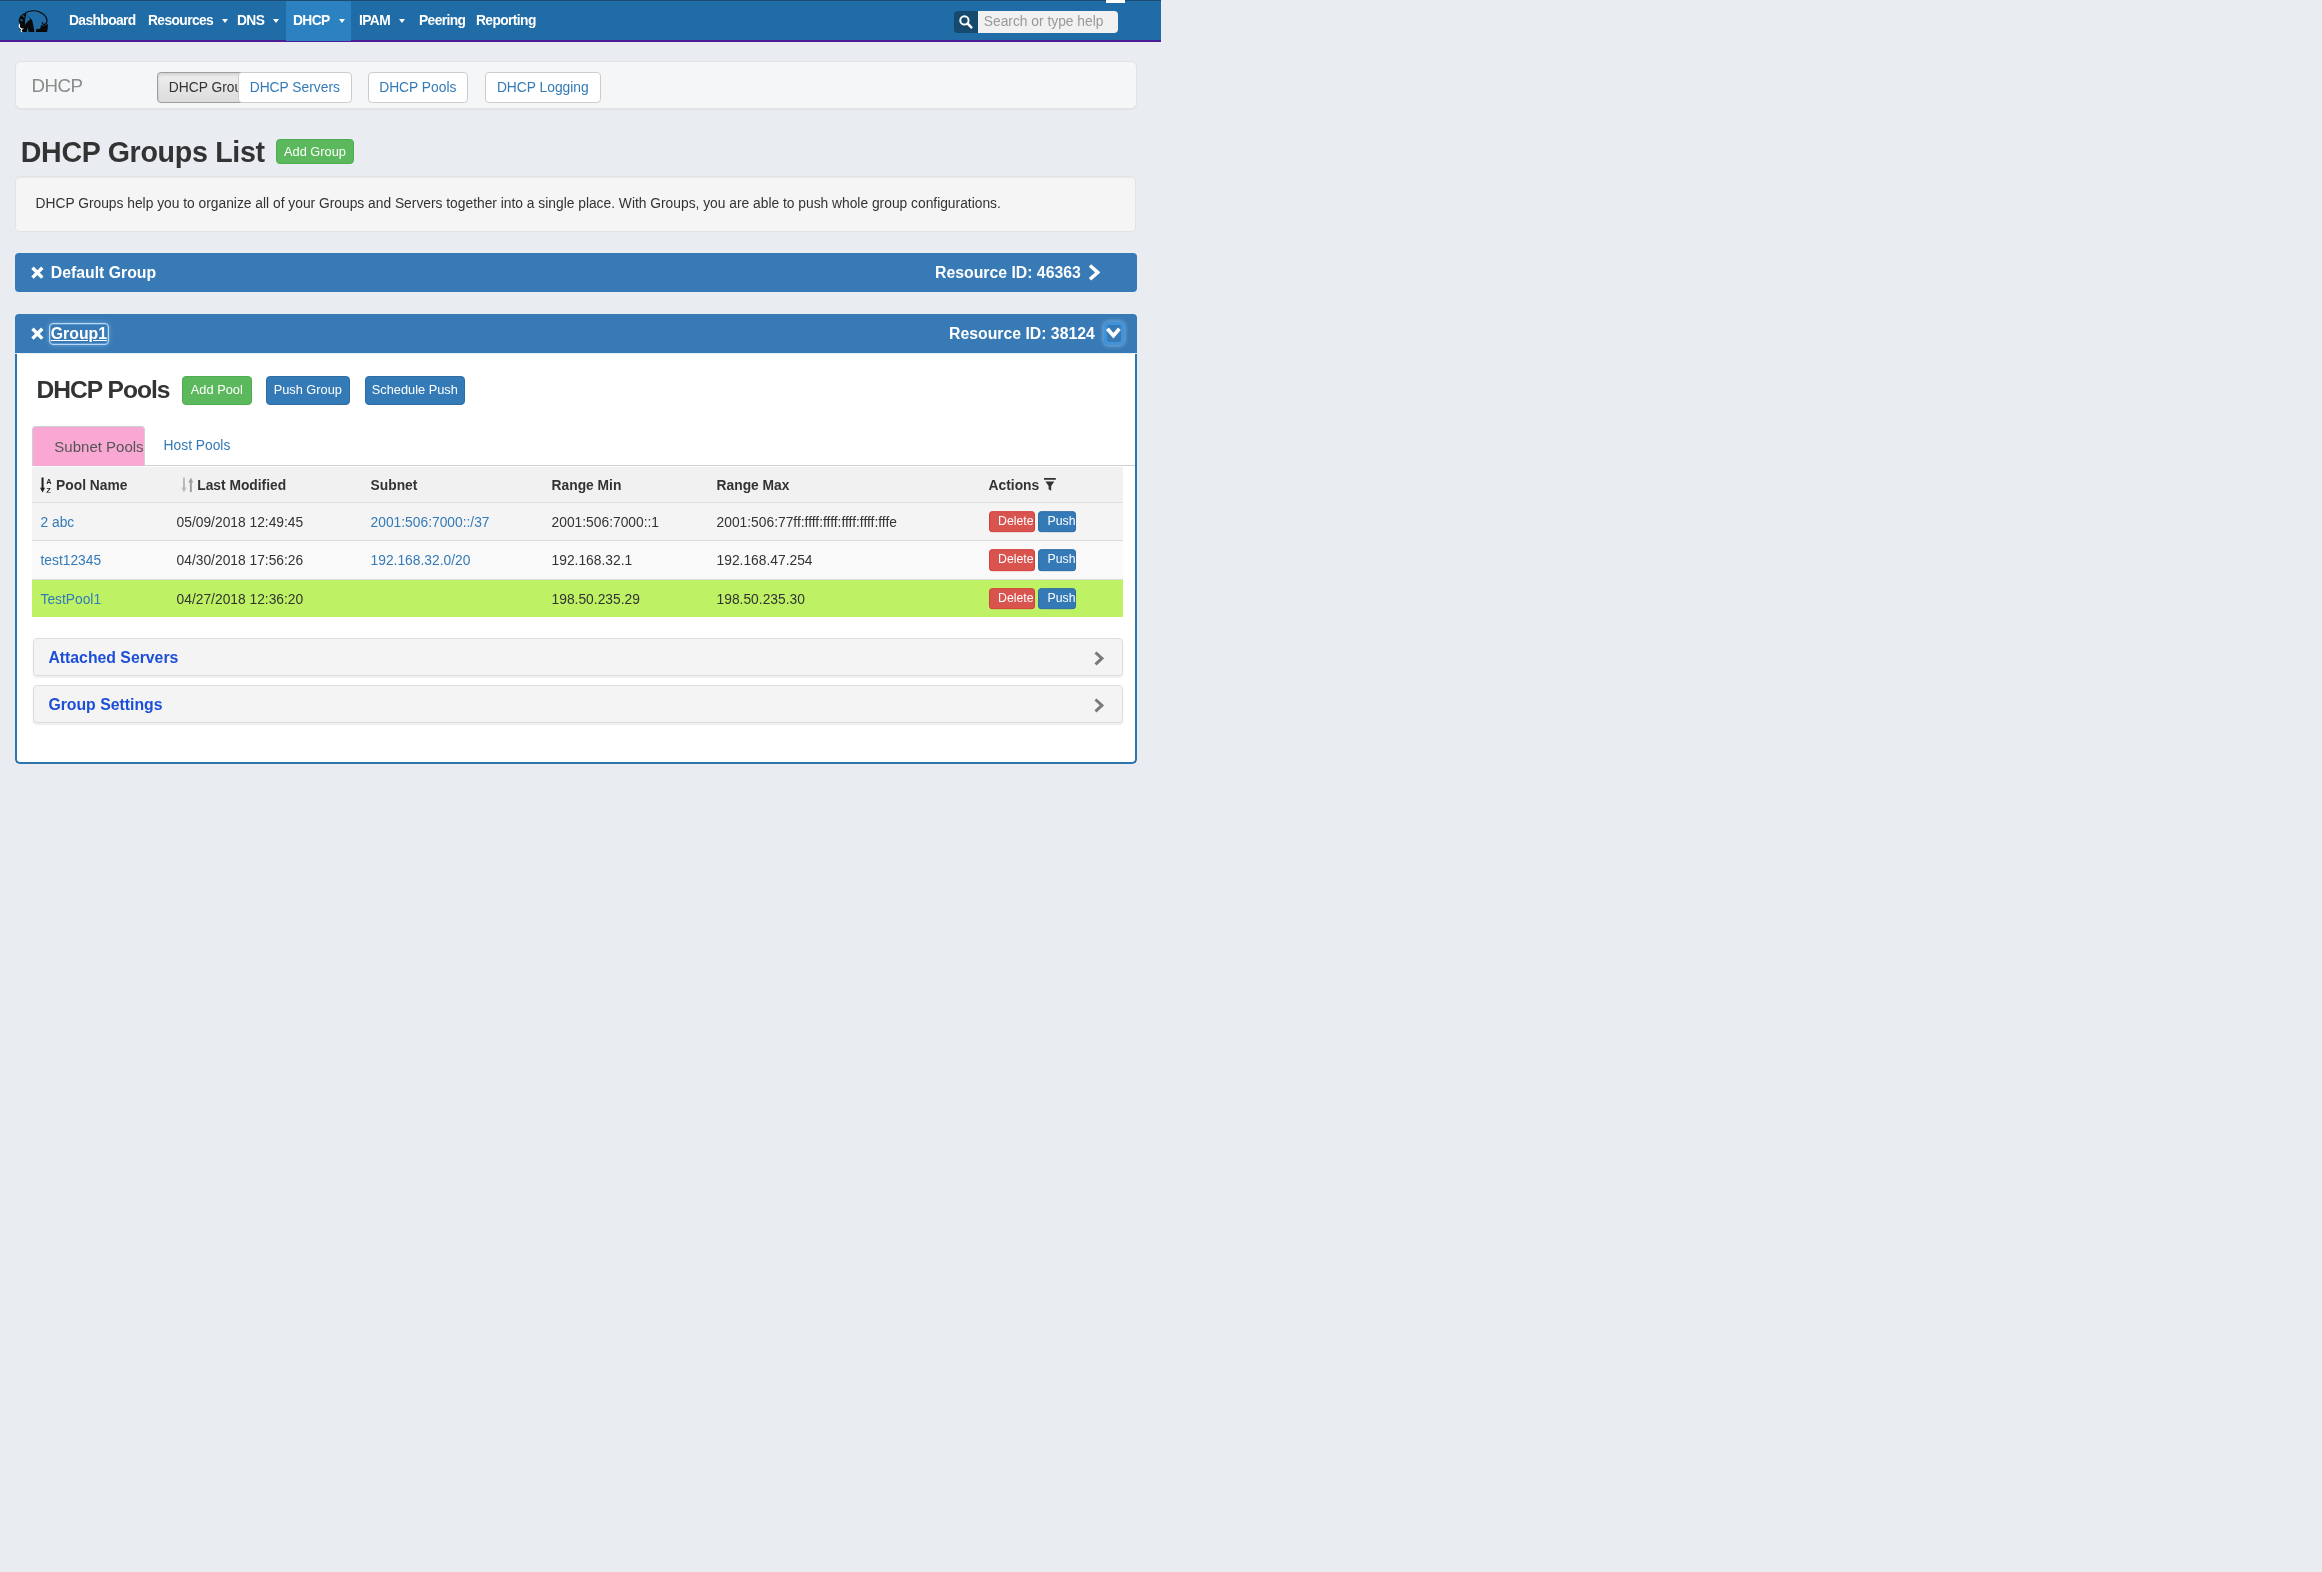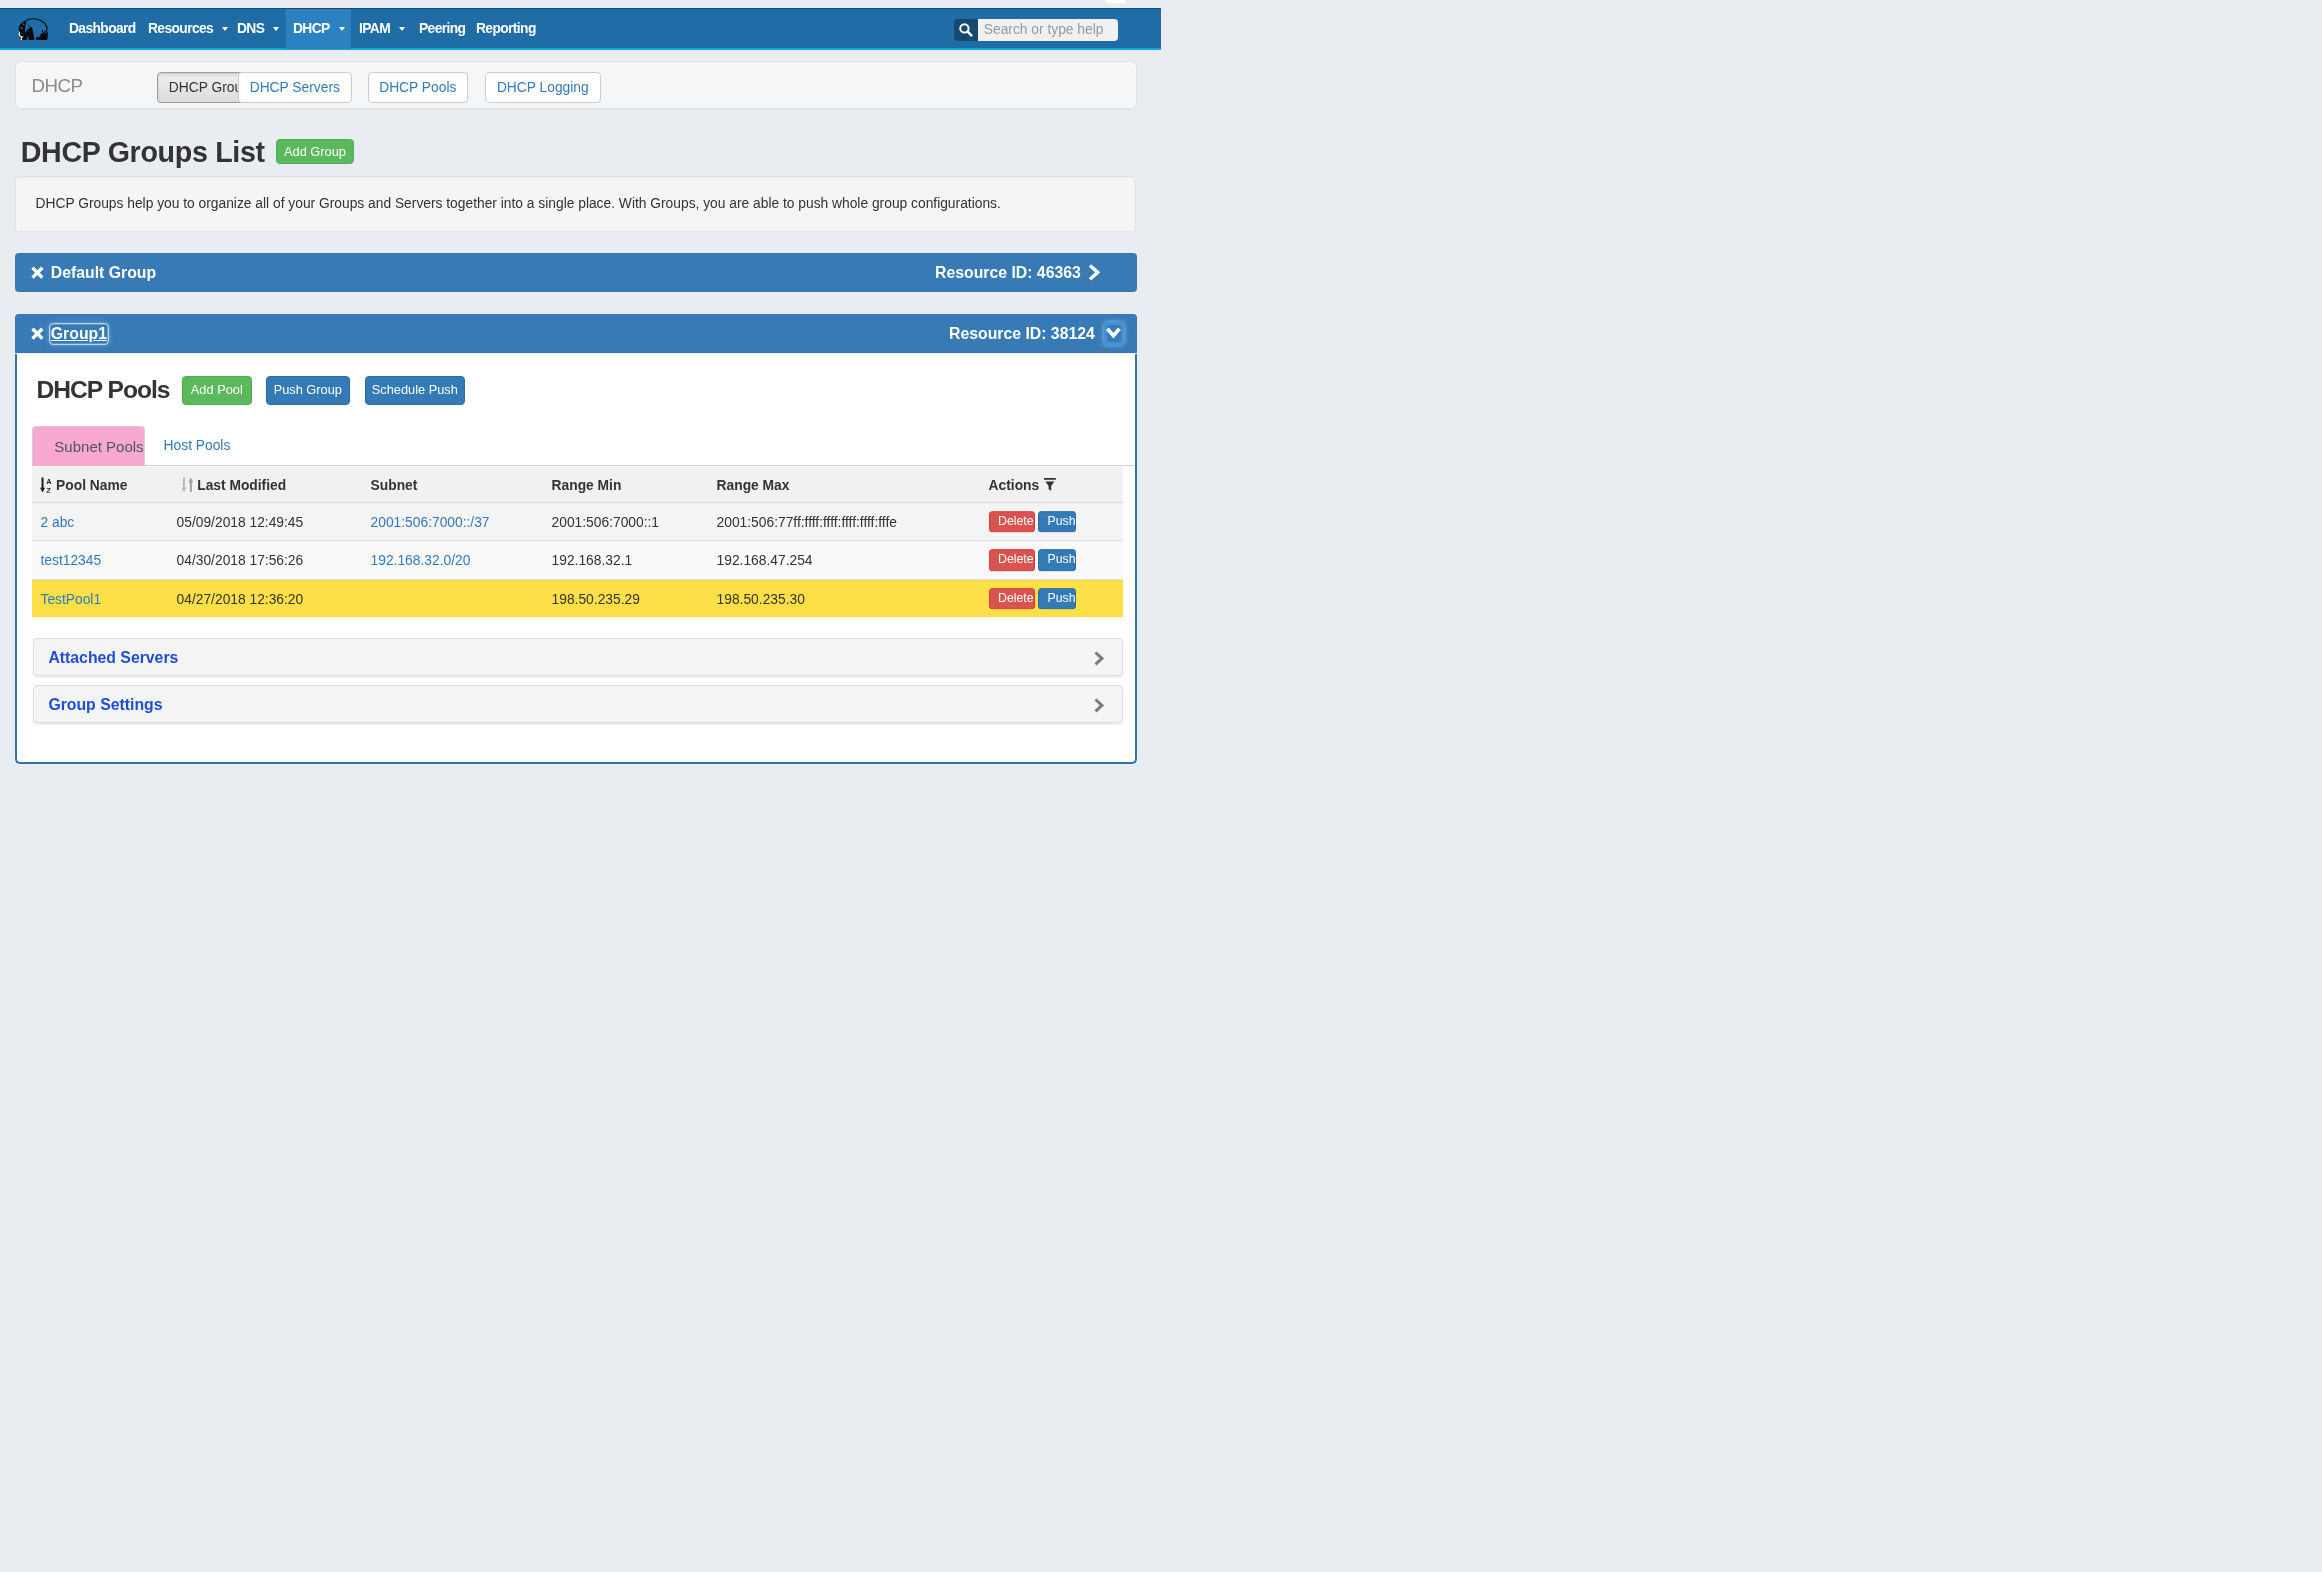--- a/index.html
+++ b/index.html
@@ -1,20 +1,20 @@
 <!DOCTYPE html>
 <html><head>
 <meta charset="utf-8">
 <style>
 * { box-sizing: border-box; margin:0; padding:0; }
 html,body { width:1161px; height:786px; overflow:hidden; }
 body { font-family:"Liberation Sans", sans-serif; background:#e9edf1; position:relative; font-size:13.8px; color:#333; }
 
 
-.navbar { position:absolute; top:8px; left:0; width:1161px; height:42px; background:#1f6ca6; border-top:1.5px solid #1c4a70; border-bottom:2px solid #0ea5e9;padding-left:40px; }
+.navbar { position:absolute; top:0; left:0; width:1161px; height:42px; background:#1f6ca6; border-top:1.5px solid #1c4a70; border-bottom:2px solid #4c1d95;padding-left:40px; }
 .nav-item { position:absolute; top:0; height:39px; line-height:40px; color:#fff; font-size:13.8px; font-weight:bold; white-space:nowrap; letter-spacing:-0.6px; }
 .nav-item .caret { display:inline-block; width:0; height:0; border-left:3.9px solid transparent; border-right:3.9px solid transparent; border-top:4.4px solid #fff; margin-left:5.9px; vertical-align:2px; }
 .nav-active-bg { position:absolute; left:286px; top:0; width:65px; height:40px; background:#2c82c0; }
 .logo { position:absolute; left:14.8px; top:8.9px; }
 .search-wrap { position:absolute; right:22.7px; top:9.9px; width:184px; height:21.7px; }
 .search-icon { position:absolute; left:0; top:0; width:23.6px; height:21.7px; background:#154a6e; border-radius:3.9px 0 0 3.9px; }
 .search-input { position:absolute; left:23.6px; top:0; width:140px; height:21.7px; background:#f1f1f1; border-radius:0 3.9px 3.9px 0; color:#999; font-size:13.8px; line-height:21.7px; padding-left:5.9px; }
 .sb-artifact { position:absolute; top:0; right:36px; width:18.7px; height:2.5px; background:#fff; }
 
 
@@ -60,21 +60,21 @@
 .tabs .rule { position:absolute; left:14.8px; right:0px; bottom:0; border-bottom:1px solid #cfcfcf; }
 .tab-active { position:absolute; left:14.8px; top:0; width:113px; height:40px; background:#f9a8d4; border:1px solid #d0d0d0; border-bottom:none; border-radius:3.9px 3.9px 0 0; color:#555; text-align:right; line-height:39px; font-size:15px; z-index:2; }
 .tab-link { position:absolute; left:132px; top:0; height:39px; line-height:39px; padding:0 14.8px; color:#337ab7; font-size:13.8px; }
 
 
 .tbl { position:absolute; left:14.8px; top:113px; width:1091px; }
 .trow { position:relative; width:1091px; }
 .thead { height:36px; background:#f1f1f1; border-bottom:1px solid #ddd; font-weight:bold; }
 .r1 { height:37px; background:#f4f4f4; }
 .r2 { height:39px; background:#f9f9f9; border-top:1px solid #ddd; }
-.r3 { height:38px; background:#fde047; border-top:1px solid #ddd; }
+.r3 { height:38px; background:#bef264; border-top:1px solid #ddd; }
 .cell { position:absolute; top:50%; transform:translateY(-50%); white-space:nowrap; }
 .c1 { left:8.9px; } .c2 { left:145px; } .c3 { left:339px; } .c4 { left:520px; } .c5 { left:685px; } .c6 { left:957px; }
 .thead .cell { color:#333; }
 a.lnk { color:#337ab7; text-decoration:none; }
 .btn-xs { display:inline-block; height:21.7px; line-height:19.7px; color:#fff; font-size:12.3px; border-radius:3px; text-align:right; }
 .btn-del { width:46px; background:#d9534f; border:1px solid #d43f3a; }
 .btn-push { width:38px; background:#337ab7; border:1px solid #2e6da4; margin-left:3.9px; }
 
 
 .acc { position:absolute; left:15.8px; width:1090px; height:38px; background:#f4f4f4; border:1px solid #ddd; border-radius:3.9px; box-shadow:0 2px 2px rgba(0,0,0,0.07); }

